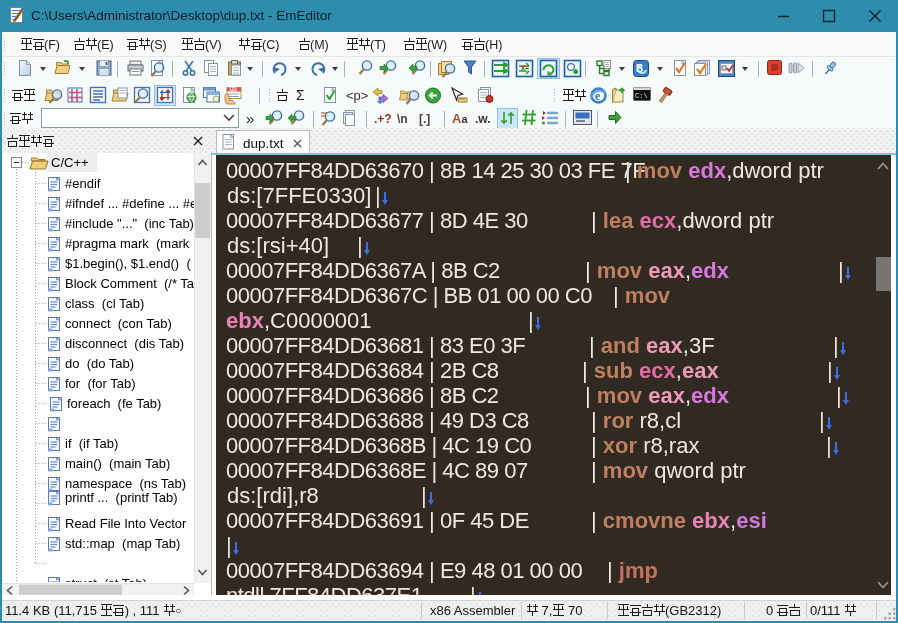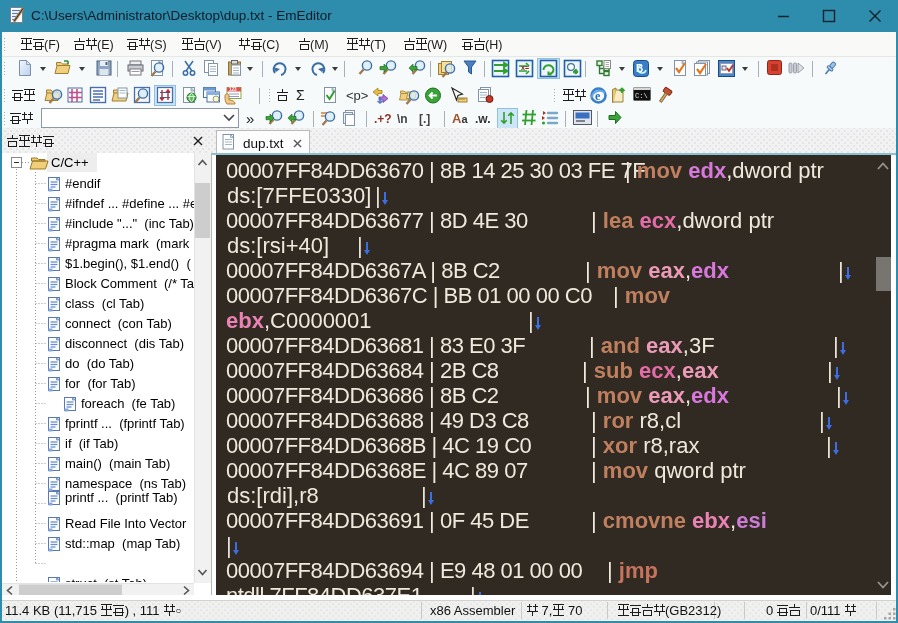--- a/index.html
+++ b/index.html
@@ -703,21 +703,21 @@
             <path d="M9.5 1.5 l3 2.5 h-3 Z" fill="#b8cce8" stroke="#5878b8" stroke-width="0.7"></path>
             <g stroke="#6890d0" stroke-width="1.3">
               <line x1="3.5" y1="6" x2="10.5" y2="6"></line>
               <line x1="3.5" y1="8.5" x2="10.5" y2="8.5"></line>
               <line x1="3.5" y1="11" x2="8.5" y2="11"></line>
             </g>
             <rect x="1.5" y="12.5" width="4" height="3" fill="#88a8d8"></rect>
           </svg>
           <div class="ti">for&nbsp;&nbsp;(for Tab)</div>
         </div>
-<div class="ab" style="left:16px;top:240.5px;width:152px;height:20px">
+<div class="ab" style="left:2px;top:240.5px;width:152px;height:20px">
           <svg width="15" height="16" style="position:absolute;left:45px;top:2px">
             <rect x="1.5" y="1.5" width="11" height="13" fill="#fff" stroke="#5878b8"></rect>
             <path d="M9.5 1.5 l3 2.5 h-3 Z" fill="#b8cce8" stroke="#5878b8" stroke-width="0.7"></path>
             <g stroke="#6890d0" stroke-width="1.3">
               <line x1="3.5" y1="6" x2="10.5" y2="6"></line>
               <line x1="3.5" y1="8.5" x2="10.5" y2="8.5"></line>
               <line x1="3.5" y1="11" x2="8.5" y2="11"></line>
             </g>
             <rect x="1.5" y="12.5" width="4" height="3" fill="#88a8d8"></rect>
           </svg>
@@ -727,21 +727,20 @@
           <svg width="15" height="16" style="position:absolute;left:45px;top:2px">
             <rect x="1.5" y="1.5" width="11" height="13" fill="#fff" stroke="#5878b8"></rect>
             <path d="M9.5 1.5 l3 2.5 h-3 Z" fill="#b8cce8" stroke="#5878b8" stroke-width="0.7"></path>
             <g stroke="#6890d0" stroke-width="1.3">
               <line x1="3.5" y1="6" x2="10.5" y2="6"></line>
               <line x1="3.5" y1="8.5" x2="10.5" y2="8.5"></line>
               <line x1="3.5" y1="11" x2="8.5" y2="11"></line>
             </g>
             <rect x="1.5" y="12.5" width="4" height="3" fill="#88a8d8"></rect>
           </svg>
-          <div class="ti">fprintf ...&nbsp;&nbsp;(fprintf Tab)</div>
         </div>
 <div class="ab" style="left:0;top:280.5px;width:192px;height:20px">
           <svg width="15" height="16" style="position:absolute;left:45px;top:2px">
             <rect x="1.5" y="1.5" width="11" height="13" fill="#fff" stroke="#5878b8"></rect>
             <path d="M9.5 1.5 l3 2.5 h-3 Z" fill="#b8cce8" stroke="#5878b8" stroke-width="0.7"></path>
             <g stroke="#6890d0" stroke-width="1.3">
               <line x1="3.5" y1="6" x2="10.5" y2="6"></line>
               <line x1="3.5" y1="8.5" x2="10.5" y2="8.5"></line>
               <line x1="3.5" y1="11" x2="8.5" y2="11"></line>
             </g>

